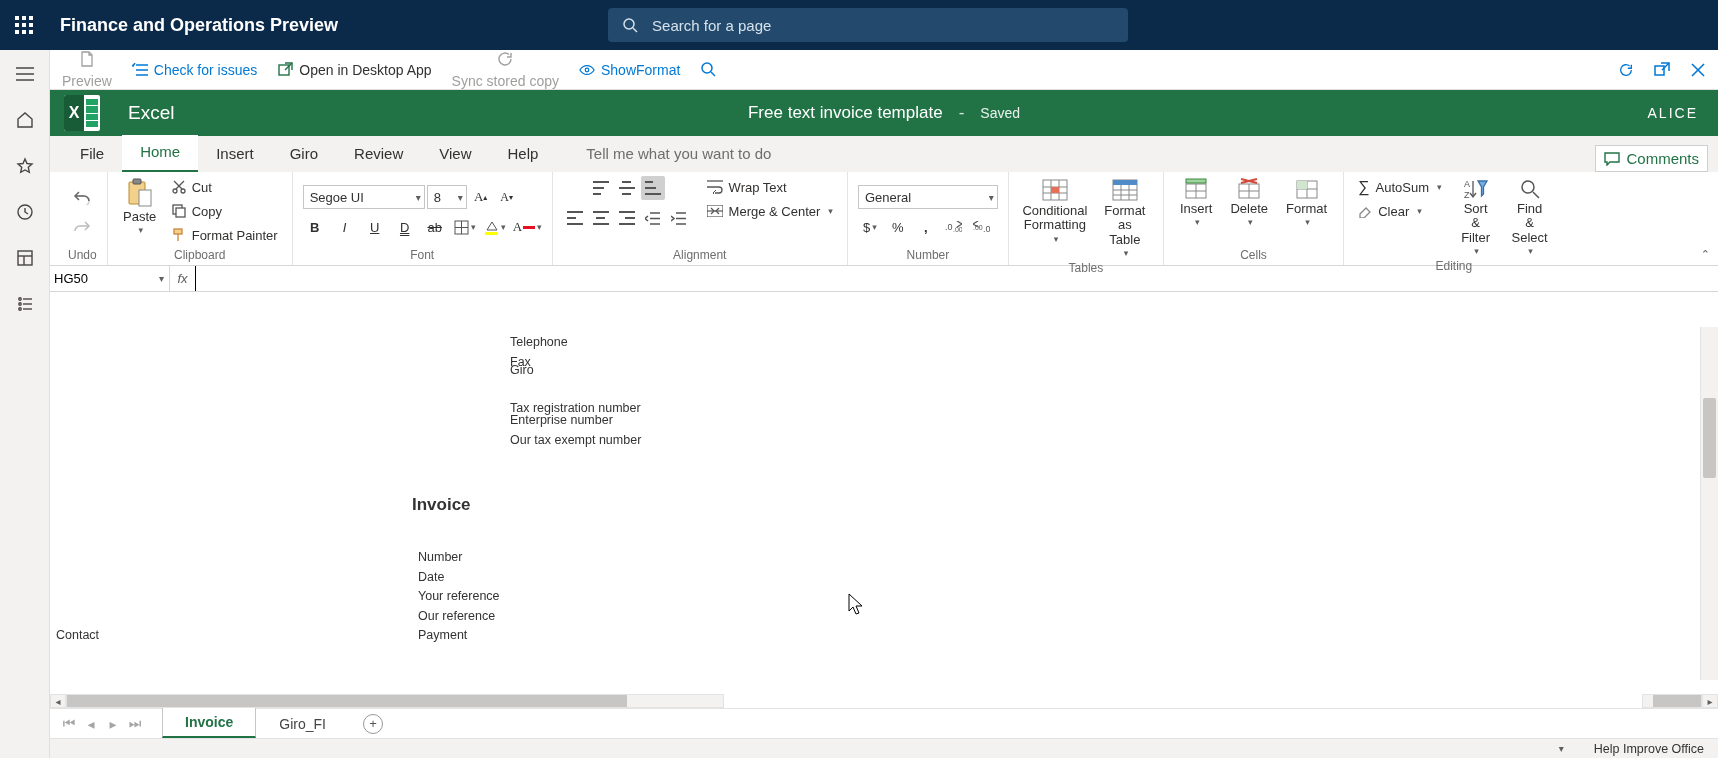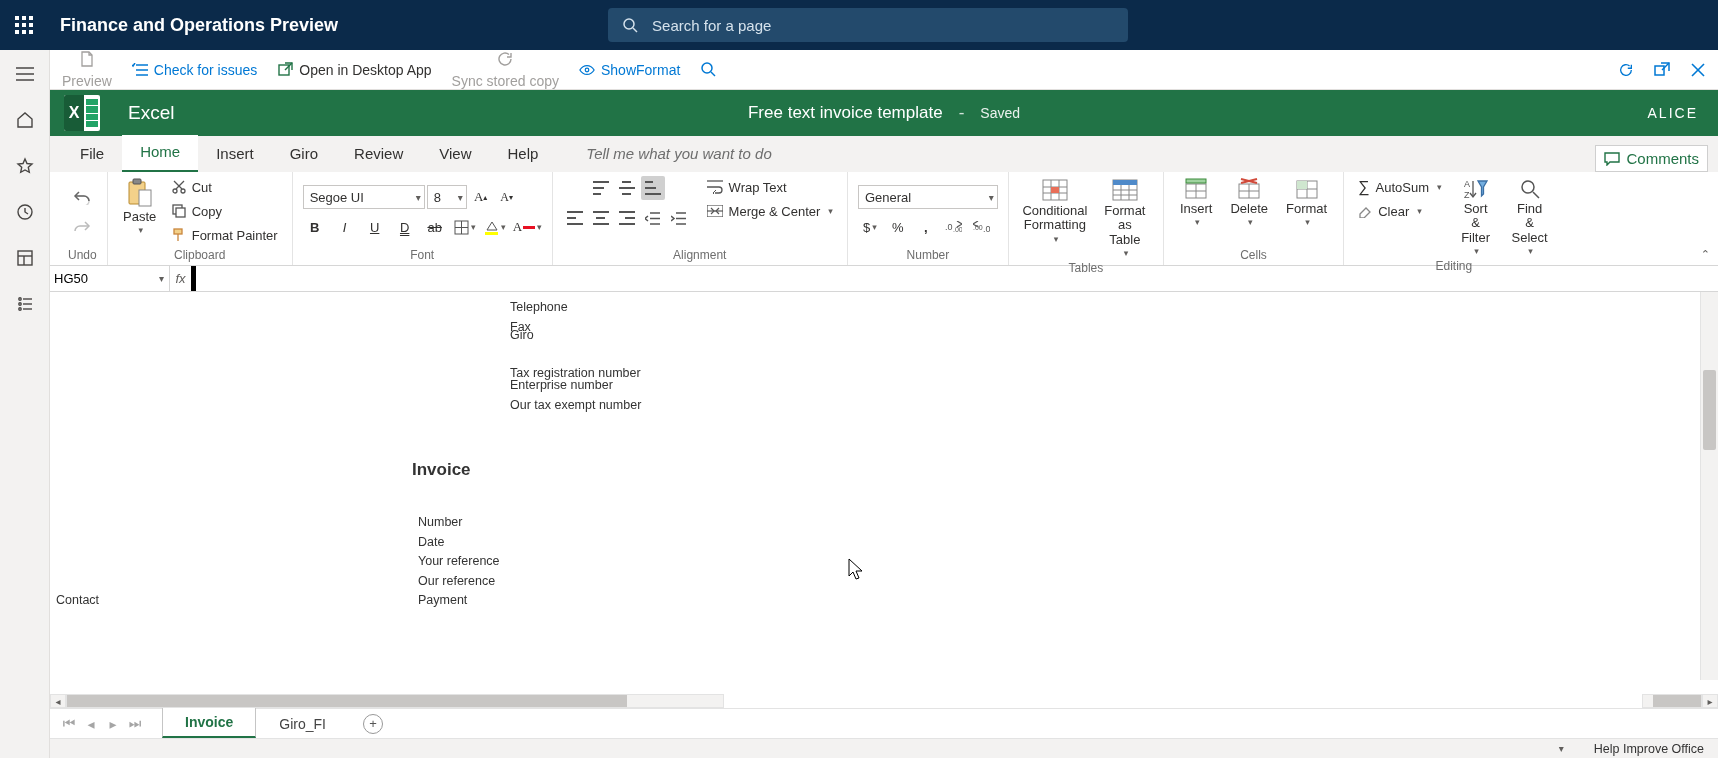--- a/index.html
+++ b/index.html
@@ -42,21 +42,21 @@
   .excel-appname { font-size: 19px; font-weight: 400; margin-left: 28px; }
   .excel-doc { margin-left: auto; margin-right: auto; display: flex; align-items: center; gap: 16px; font-size: 17px; position: absolute; left: 50%; transform: translateX(-50%); }
   .excel-doc .sep { opacity: .8; }
   .excel-doc .saved { font-size: 14px; opacity: .9; }
   .excel-user { margin-left: auto; font-size: 14px; letter-spacing: 2px; }
 
   
   .ribbon-tabs { height: 36px; background: #f3f2f1; display: flex; align-items: flex-end; padding-left: 12px; font-size: 15px; color: #323130; position: relative;}
   .ribbon-tab { padding: 8px 18px 10px 18px; cursor: pointer; }
   .ribbon-tab.active { background: #fff; color: #217346; border-bottom: 2px solid #217346; }
-  .ribbon-tell { margin-left: 30px; color: #6e6e6e; padding-bottom: 10px; font-style: italic; }
+  .ribbon-tell { margin-left: 30px; color: #6e6e6e; padding-bottom: 10px; }
   .ribbon-comments { margin-left: auto; margin-right: 10px; display: flex; align-items: center; gap: 6px; color: #217346; border: 1px solid #cfcfcf; padding: 4px 8px; cursor: pointer; background:#fff;}
 
   
   .ribbon { background: #fff; border-bottom: 1px solid #d6d6d6; display: flex; align-items: stretch; height: 94px; font-size: 13px; color: #323130; position: relative; padding-left: 8px; }
   .rgroup { display: flex; flex-direction: column; align-items: center; border-right: 1px solid #e4e4e4; padding: 4px 10px 0 10px; }
   .rgroup .controls { flex: 1; display: flex; align-items: flex-start; gap: 6px; }
   .rgroup .glabel { font-size: 12px; color: #6e6e6e; padding-bottom: 3px; }
   .vstack { display: flex; flex-direction: column; align-items: center; justify-content: center; gap:2px; }
   .hstack { display: flex; align-items: center; gap: 2px; }
   .iconbtn { min-width: 24px; height: 24px; display: flex; align-items: center; justify-content: center; border-radius: 2px; cursor: pointer; }
@@ -64,25 +64,25 @@
   .bigbtn { display: flex; flex-direction: column; align-items: center; justify-content: center; padding: 2px 6px; cursor: pointer; gap:2px; line-height:1.1; text-align:center;}
   .dropdown-field { border: 1px solid #c8c6c4; background: #fff; height: 24px; display: flex; align-items: center; padding: 0 16px 0 6px; position: relative; font-size: 13px; }
   .dropdown-field::after { content: "▾"; position: absolute; right: 3px; font-size: 10px; color: #605e5c; }
   .chev { font-size: 9px; color: #605e5c; margin-left: 2px;}
   .collapse-caret { position:absolute; right:8px; bottom:4px; font-size:11px; color:#605e5c; cursor:pointer;}
 
   
   .formula-bar { height: 26px; background: #fff; border-bottom: 1px solid #d6d6d6; display: flex; align-items: center; }
   .namebox { width: 120px; height: 100%; border-right: 1px solid #d6d6d6; display: flex; align-items: center; padding: 0 4px; position: relative; font-size: 13px; }
   .namebox::after { content: "▾"; position: absolute; right: 5px; font-size: 10px; color: #605e5c; }
-  .fx { width: 26px; height: 100%; border-right: 5px solid #000000; display: flex; align-items: center; justify-content: center; font-style: italic; font-size: 13px; color: #605e5c;}
+  .fx { width: 26px; height: 100%; border-right: 1px solid #000000; display: flex; align-items: center; justify-content: center; font-style: italic; font-size: 13px; color: #605e5c;}
   .formula-input { flex: 1; height: 100%; border: none; outline: none; padding: 0 6px; font-size: 13px; }
 
   
-  .sheet-wrap { flex: 1; position: relative; background: #fff; display: flex; flex-direction: column; min-height: 0;}
+  .sheet-wrap { flex: 1; position: relative; background: #fff; display: flex; flex-direction: column; min-height: 0; margin-top: 35px;}
   .sheet-canvas { flex: 1; position: relative; overflow: hidden; background: #fff; }
   .sheet-content { position: absolute; left: 0; top: 0; right: 18px; bottom: 14px; background: #fff; font-size: 12.5px; color: #333; }
   .sc-row { position: absolute; left: 0; }
   .vscroll { position:absolute; right:0; top:0; bottom:14px; width:18px; background:#f3f2f1; border-left:1px solid #e3e3e3;}
   .vscroll .thumb { position:absolute; left:2px; right:2px; top:20%; height:80px; background:#c8c6c4; border-radius:2px;}
   .hscroll-row { height: 14px; display:flex; align-items:center; background:#fff;}
   .hscroll-arrow{ width:16px; height:14px; background:#f3f2f1; border:1px solid #e3e3e3; display:flex; align-items:center; justify-content:center; font-size:10px; color:#605e5c; cursor:pointer;}
   .hscroll-track{ flex:1; height:14px; background:#f3f2f1; border:1px solid #e3e3e3; position:relative;}
   .hscroll-thumb{ position:absolute; left:0; top:0; bottom:0; width:560px; background:#c8c6c4;}
   .hscroll-track.right .hscroll-thumb{ left:auto; right:0; width:48px;}

